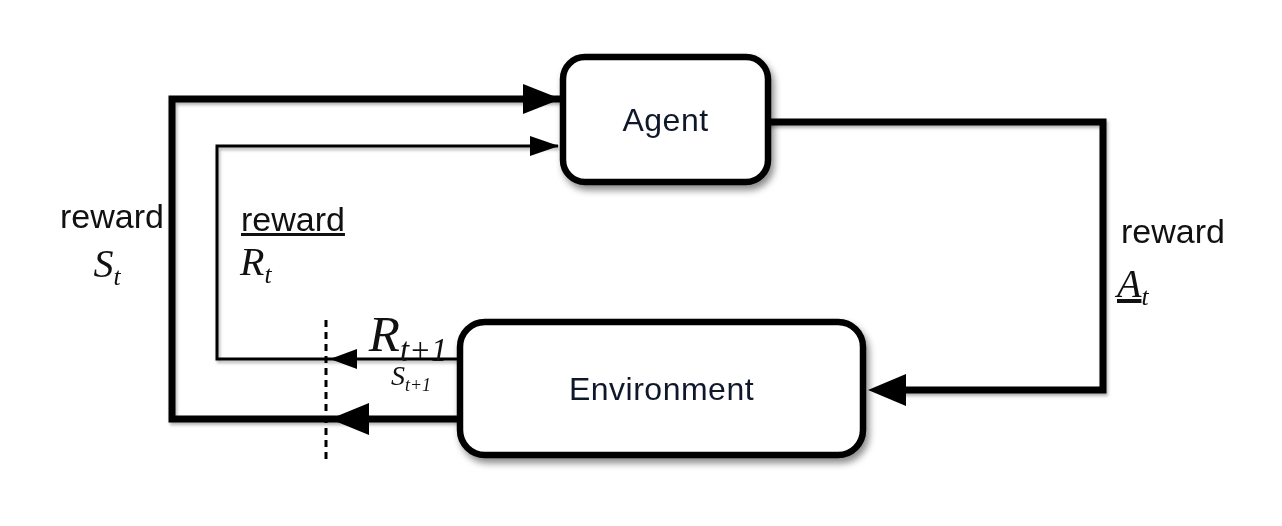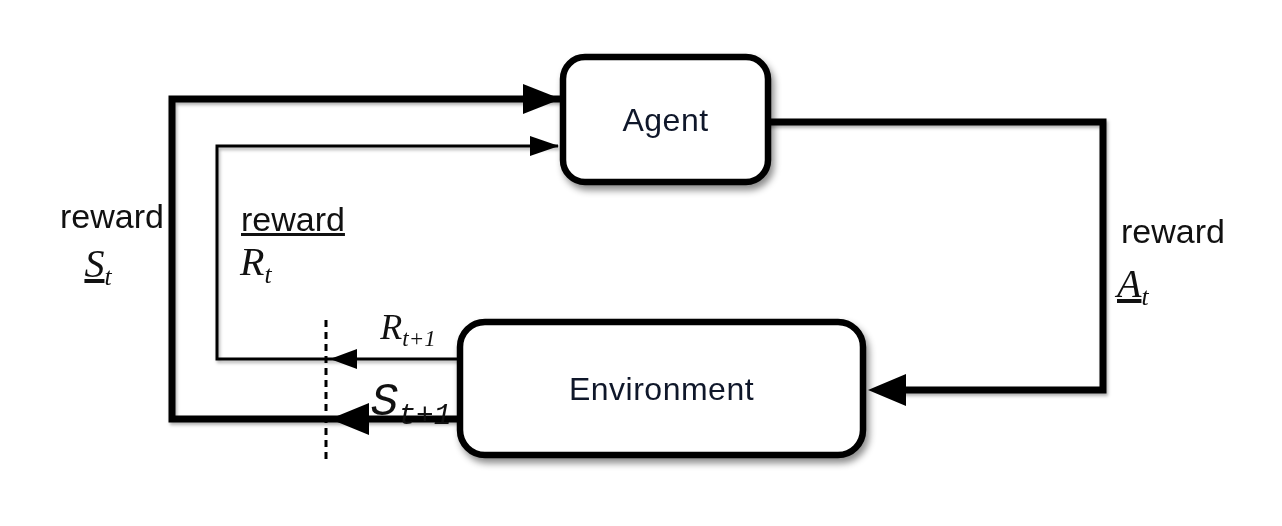--- a/index.html
+++ b/index.html
@@ -52,27 +52,27 @@
   }
   .math-label sub {
     font-size: 0.64em;
     line-height: 0;
     vertical-align: -0.32em;
     font-style: italic;
   }
   .centered { text-align: center; }
 
   .state-word   { left: 55px;   top: 199px; width: 114px; }
-  .state-math   { left: 41px;   top: 244px; width: 114px; text-decoration: underline; }
+  .state-math   { left: 50px;   top: 244px; width: 114px; }
   .reward-word  { left: 241px;  top: 202px; text-decoration: underline; }
   .reward-math  { left: 240px;  top: 242px; }
   .action-word  { left: 1121px; top: 214px; }
   .action-math  { left: 1117px; top: 264px; text-decoration: underline; }
-  .next-reward-math { left: 350px; top: 309px; width: 116px; font-size: 36px; }
-  .next-state-math  { left: 352px; top: 380px; width: 118px; font-size: 46px; font-family: Liberation Mono, monospace; }
+  .next-reward-math { left: 350px; top: 309px; width: 116px; font-size: 51px; }
+  .next-state-math  { left: 352px; top: 362px; width: 118px; font-size: 28px; }
 </style>
 </head>
 <body>
 
 <div class="canvas">
 
   <svg class="diagram-layer" viewBox="0 0 1282 526" xmlns="http://www.w3.org/2000/svg">
     <defs>
       <filter id="boxShadow" x="-20%" y="-20%" width="140%" height="140%">
         <feDropShadow dx="3" dy="5" stdDeviation="3.5" flood-color="#000000" flood-opacity="0.45"></feDropShadow>

